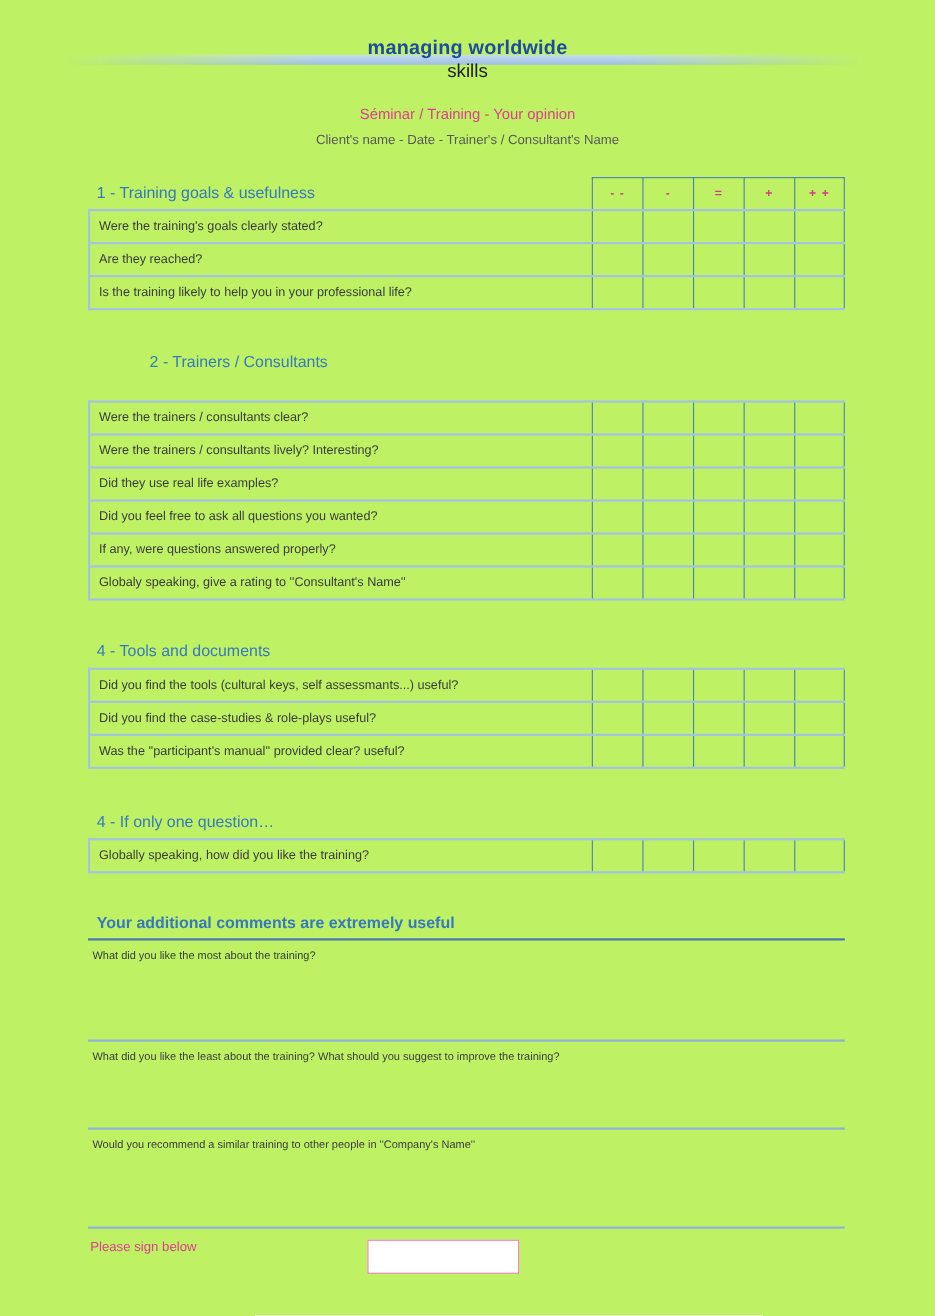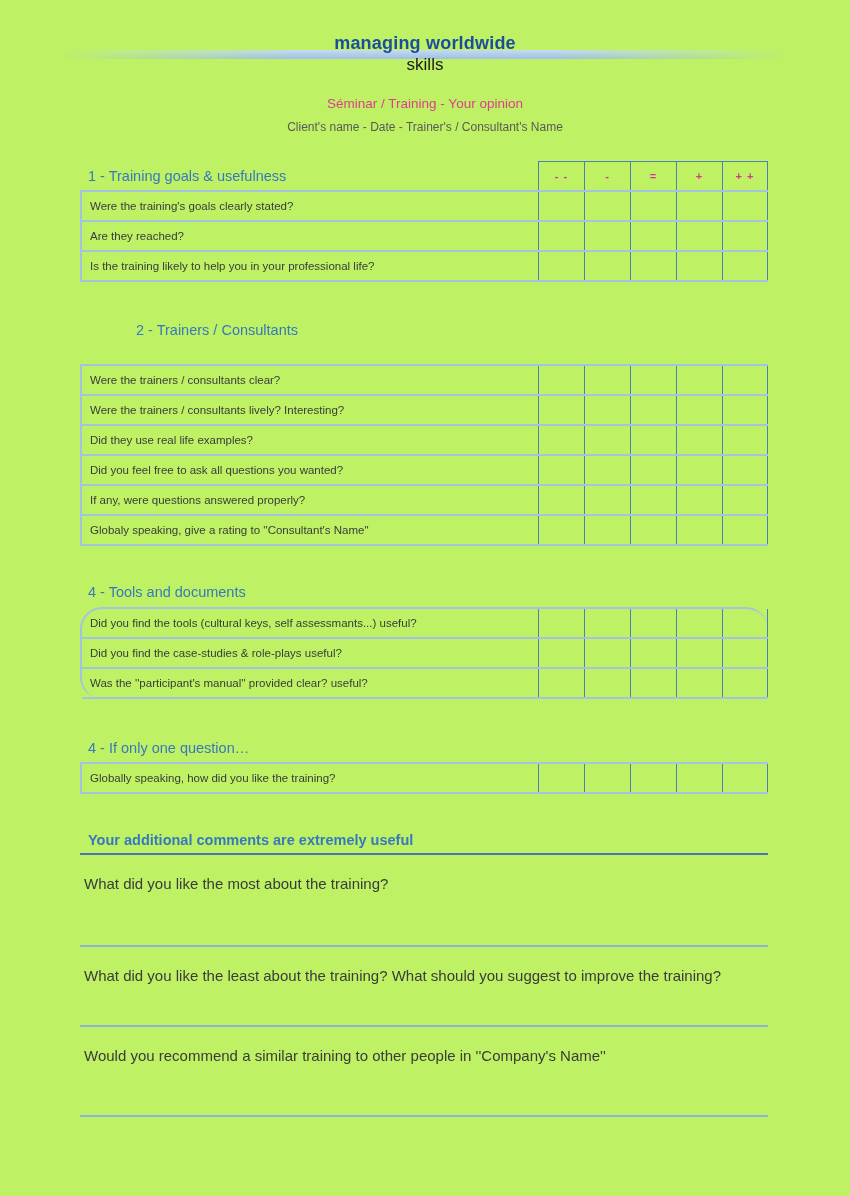--- a/index.html
+++ b/index.html
@@ -74,32 +74,32 @@
     width:46px;height:100%;border-left:1px solid var(--bD);
     display:flex;align-items:center;justify-content:center;
   }
   .rcell:last-child{border-right:1px solid var(--bD);}
   .title-row .rcell{border-top:1px solid var(--bD);}
   .rcell.rhead{
     color:#D6388C;font-weight:bold;font-size:11px;letter-spacing:1px;
   }
 
   .gap38{margin-top:38px;} .gap40{margin-top:40px;margin-left:48px;} .gap41{margin-top:41px;}
-  .mt27{margin-top:27px;} .mt8{margin-top:26px;} .mt7{margin-top:7px;border-radius:22px;} .mt6{margin-top:6px;}
+  .mt27{margin-top:27px;} .mt8{margin-top:26px;} .mt7{margin-top:7px;} .mt6{margin-top:6px;}
 
   
   .comments-heading{
     font-size:14.5px;color:var(--sec-blue);padding-left:8px;
     padding-bottom:5px;border-bottom:2px solid var(--rule);
   }
   .comment-block{border-bottom:2px solid var(--sep);display:flex;flex-direction:column;}
   .comment-block.b1{height:92px;}
   .comment-block.b2{height:80px;}
   .comment-block.b3{height:90px;}
-  .comment-q{padding:20px 0 0 4px;font-size:15px;color:var(--txt);}
+  .comment-q{padding:9px 0 0 4px;font-size:10px;color:var(--txt);}
   .comment-space{flex:1;}
 
   
   .sign-row{position:relative;height:45px;margin-top:9px;}
   .sign-label{position:absolute;left:2px;top:0;font-size:12px;color:var(--pink);}
   .sign-box{
     position:absolute;left:254px;top:1px;width:138px;height:31px;
     border:1.5px solid var(--signpink);background:#fff;
   }
 </style>
@@ -284,15 +284,19 @@
     <div class="comment-block b2">
       <div class="comment-q">What did you like the least about the training? What should you suggest to improve the training?</div>
       <div class="comment-space"></div>
     </div>
 
     <div class="comment-block b3">
       <div class="comment-q">Would you recommend a similar training to other people in ''Company's Name''</div>
       <div class="comment-space"></div>
     </div>
 
+    <div class="sign-row">
+      <span class="sign-label">Please sign below</span>
+      <div class="sign-box"></div>
+    </div>
 
   </div>
 </div>
 
 </body></html>

